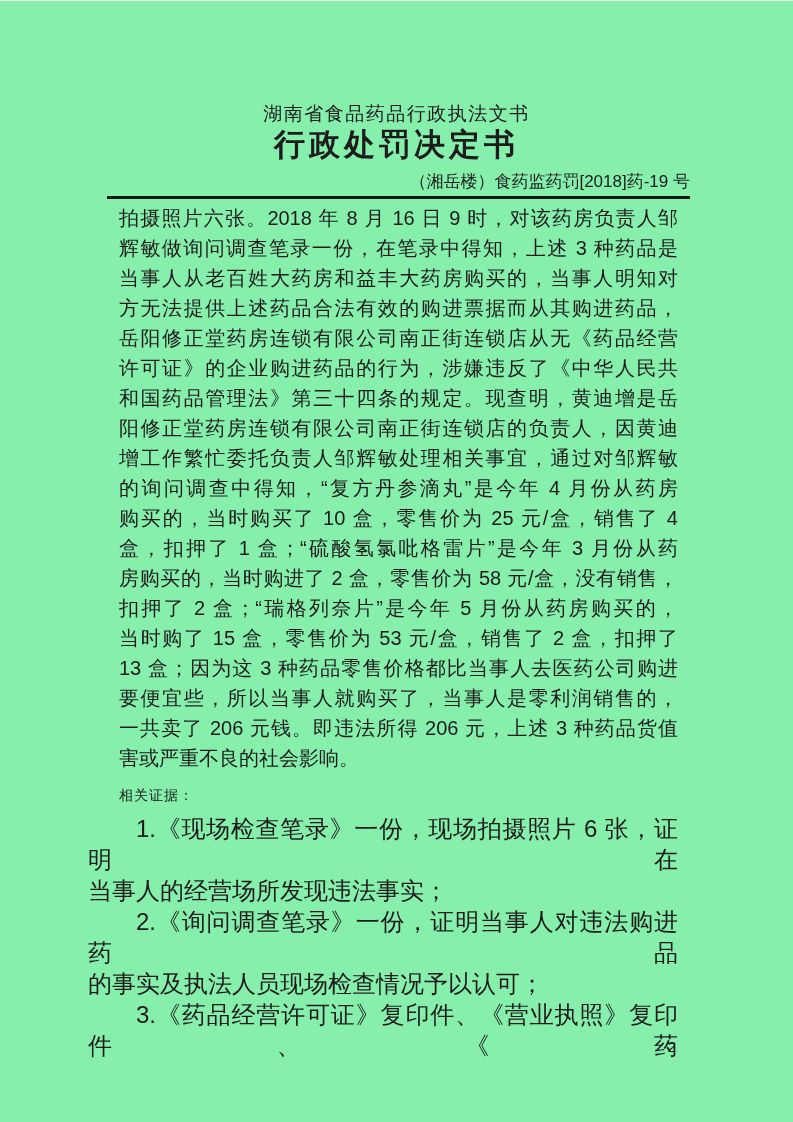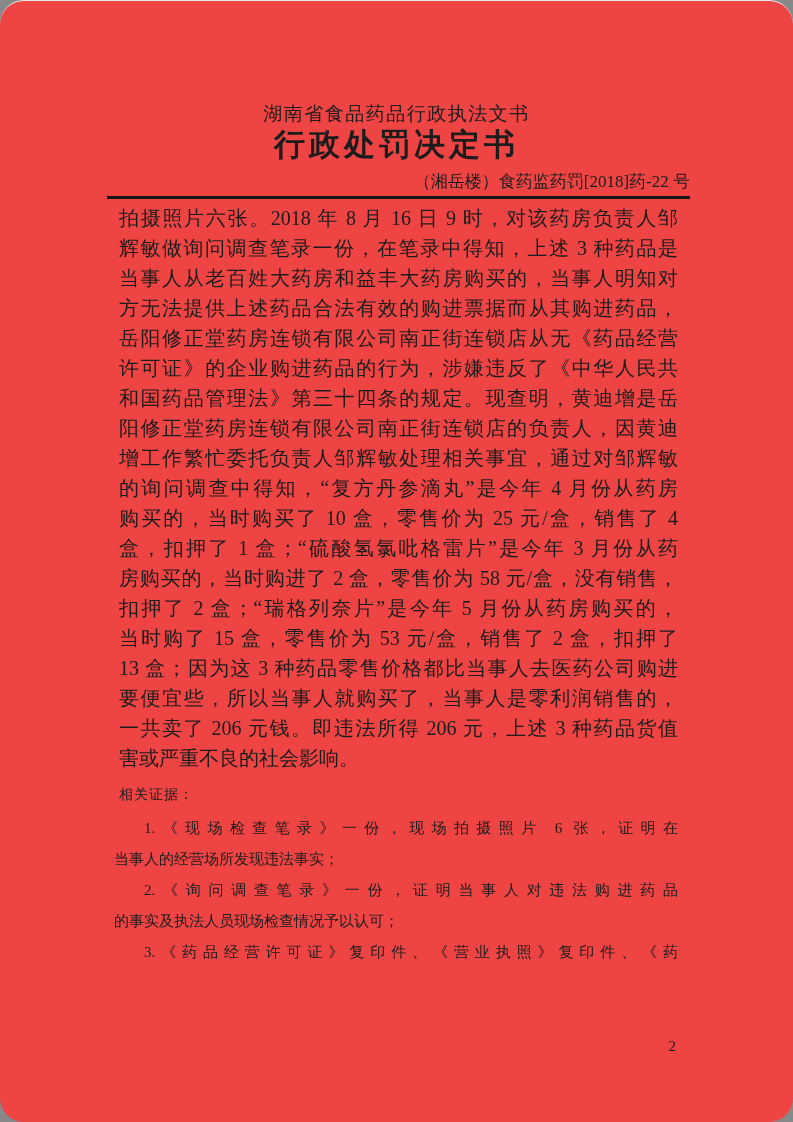--- a/index.html
+++ b/index.html
@@ -1,27 +1,26 @@
 <!DOCTYPE html>
 <html><head>
 <meta charset="utf-8">
 <style>
   html, body { margin: 0; padding: 0; background: #888; }
   .page {
     position: relative;
     width: 793px;
     height: 1122px;
     margin: 0 auto;
-    background: #ef4444;
-    font-family: Liberation Serif, serif;
+    background: #86efac;
+    font-family: Liberation Sans, sans-serif;
     color: #1c1c1c;
     overflow: hidden;
     box-sizing: border-box;
     border-top: 1px solid #e8e8e8;
-    border-radius: 24px;
   }
   .doc-header {
     padding-top: 101px;
     text-align: center;
     font-size: 19px;
     letter-spacing: 1.5px;
     line-height: 24px;
   }
   .doc-title {
     text-align: center;
@@ -46,22 +45,22 @@
     font-size: 20px;
     line-height: 30px;
   }
   .evidence-label {
     margin: 13px 0 9px 119px;
     font-size: 14px;
     line-height: 18px;
     letter-spacing: 1px;
   }
   .evidence-block {
-    margin: 7px 115px 0 114px;
-    font-size: 15px;
+    margin: 7px 115px 0 88px;
+    font-size: 24px;
     line-height: 31px;
   }
   .line { white-space: nowrap; }
   .line.just {
     white-space: normal;
     text-align: justify;
     text-align-last: justify;
   }
   .line.ind { text-indent: 2em; }
   .page-number {
@@ -73,21 +72,21 @@
 </style>
 </head>
 <body>
 
 <div class="page">
 
   <div class="doc-header">湖南省食品药品行政执法文书</div>
 
   <div class="doc-title">行政处罚决定书</div>
 
-  <div class="doc-number">（湘岳楼）食药监药罚[2018]药-22 号</div>
+  <div class="doc-number">（湘岳楼）食药监药罚[2018]药-19 号</div>
 
   <div class="rule"></div>
 
   <div class="body-block">
       <div class="line just">拍摄照片六张。2018 年 8 月 16 日 9 时，对该药房负责人邹</div>
       <div class="line just">辉敏做询问调查笔录一份，在笔录中得知，上述 3 种药品是</div>
       <div class="line just">当事人从老百姓大药房和益丰大药房购买的，当事人明知对</div>
       <div class="line just">方无法提供上述药品合法有效的购进票据而从其购进药品，</div>
       <div class="line just">岳阳修正堂药房连锁有限公司南正街连锁店从无《药品经营</div>
       <div class="line just">许可证》的企业购进药品的行为，涉嫌违反了《中华人民共</div>

